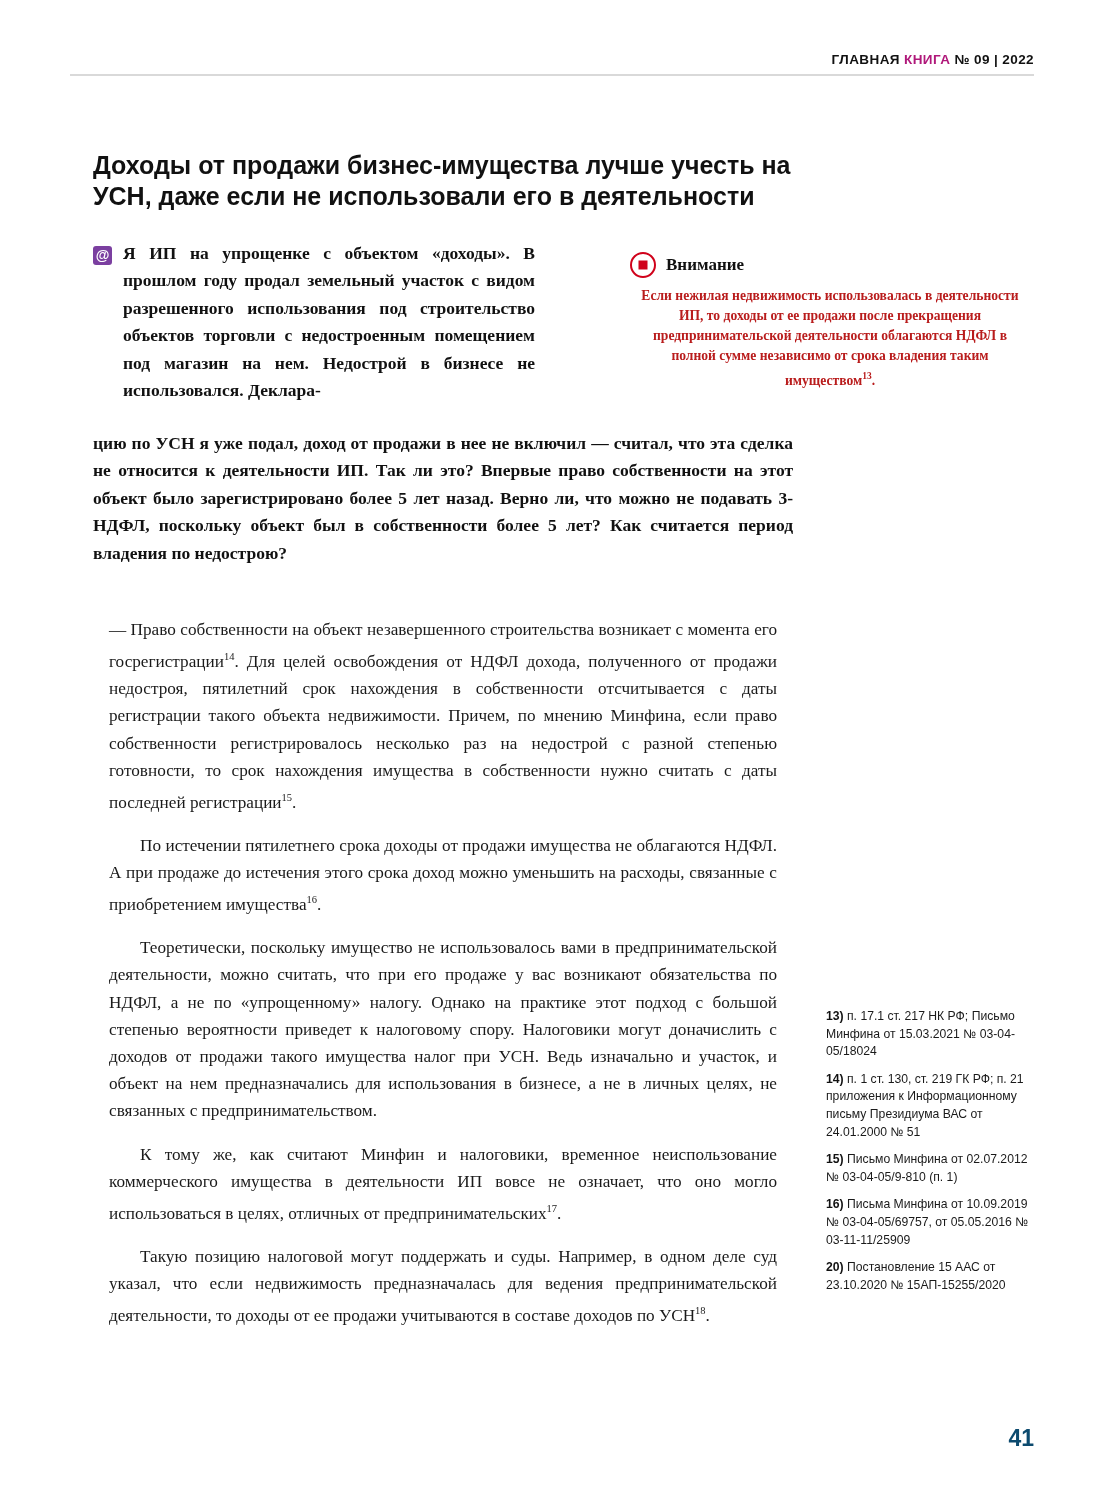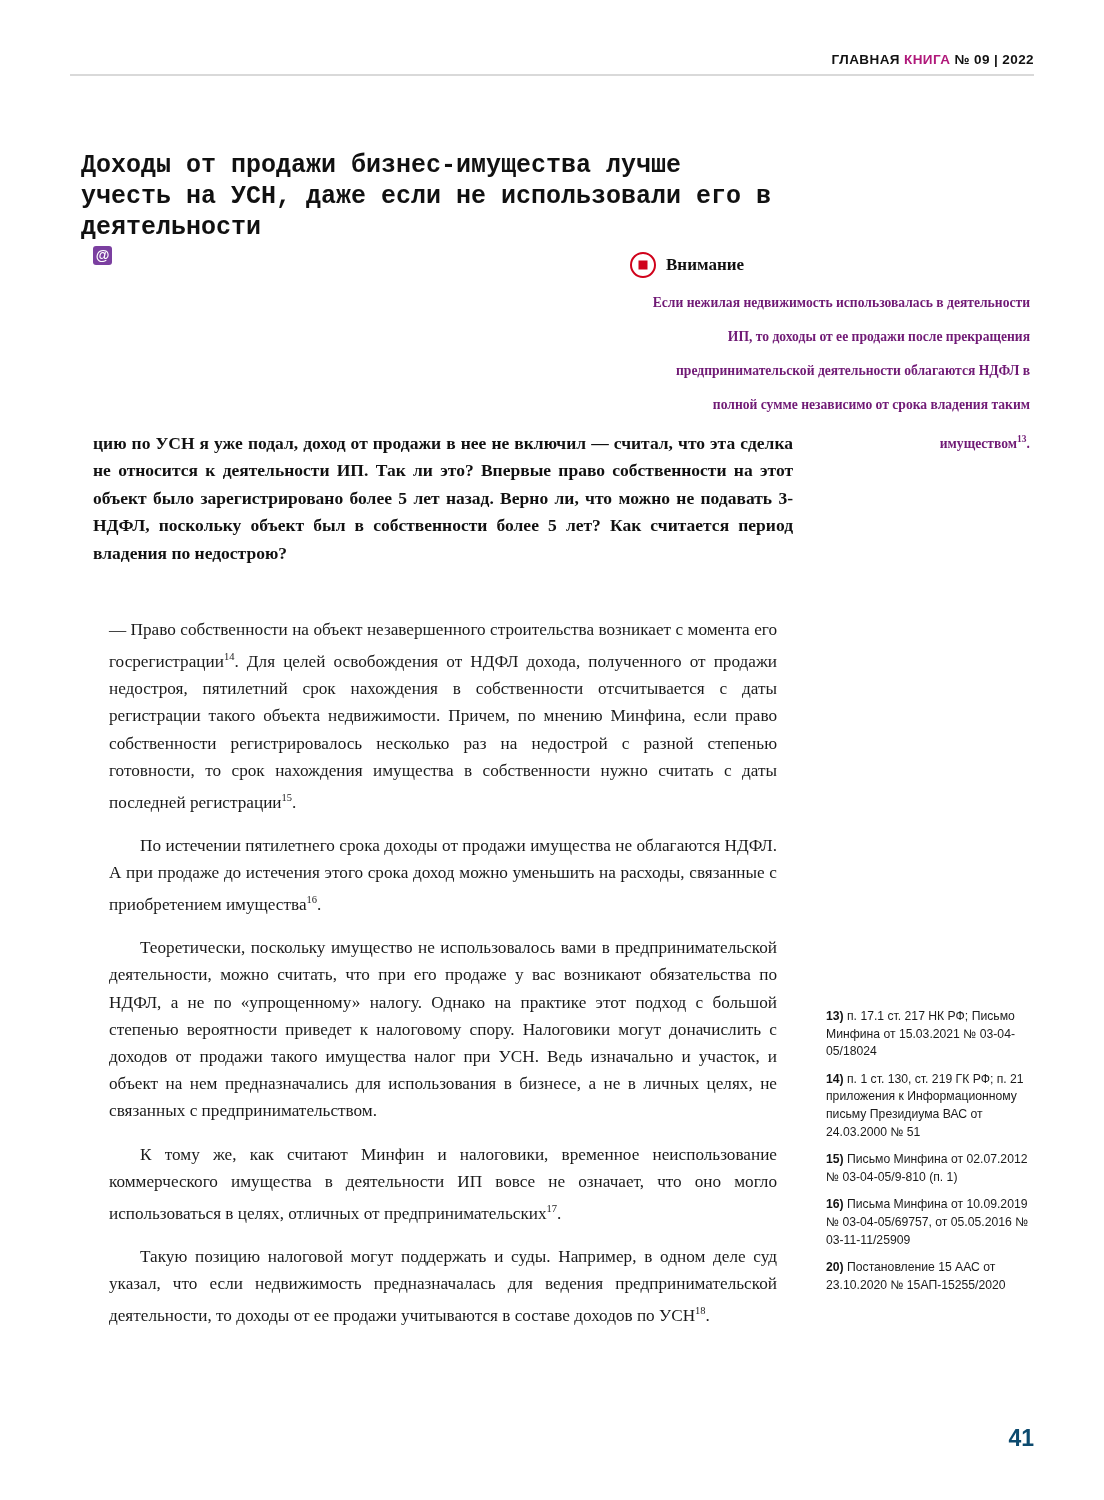--- a/index.html
+++ b/index.html
@@ -45,23 +45,23 @@
     left: 70px;
     right: 70px;
     height: 2px;
     background: #d9d9d9;
   }
 
   
   .article-title {
     position: absolute;
     top: 133px;
-    left: 81px;
+    left: 93px;
     width: 700px;
-    font-family: Liberation Mono, monospace;
+    font-family: Liberation Sans, sans-serif;
     font-weight: bold;
     font-size: 25px;
     line-height: 31px;
     color: #111111;
   }
 
   
   .q-icon {
     position: absolute;
     top: 246px;
@@ -136,23 +136,23 @@
   .attn-title {
     font-family: "Liberation Serif", serif;
     font-weight: bold;
     font-size: 17px;
     color: #111111;
   }
   .attn-body {
     font-family: "Liberation Serif", serif;
     font-weight: bold;
     font-size: 13.6px;
-    line-height: 34px;
-    color: #701a75;
-    text-align: right;
+    line-height: 20px;
+    color: #b91c1c;
+    text-align: center;
   }
   .attn-body sup { font-size: 9.5px; }
 
   
   .answer {
     position: absolute;
     top: 600px;
     left: 93px;
     width: 700px;
     font-size: 17.2px;
@@ -197,20 +197,21 @@
   <div class="header">
     <span class="brand-main">ГЛАВНАЯ</span>
     <span class="brand-accent">КНИГА</span>
     <span class="issue">№ 09 | 2022</span>
   </div>
   <div class="header-rule"></div>
 
   <h1 class="article-title">Доходы от продажи бизнес-имущества лучше учесть на УСН, даже если не использовали его в деятельности</h1>
 
   <div class="q-icon">@</div>
+  <div class="question-narrow">Я ИП на упрощенке с объектом «доходы». В прошлом году продал земельный участок с видом разрешенного использования под строительство объектов торговли с недостроенным помещением под магазин на нем. Недострой в бизнесе не использовался. Деклара-</div>
   <div class="question-wide">цию по УСН я уже подал, доход от продажи в нее не включил — считал, что эта сделка не относится к деятельности ИП. Так ли это? Впервые право собственности на этот объект было зарегистрировано более 5 лет назад. Верно ли, что можно не подавать 3-НДФЛ, поскольку объект был в собственности более 5 лет? Как считается период владения по недострою?</div>
 
   <div class="attn">
     <div class="attn-head">
       <span class="attn-icon"></span>
       <span class="attn-title">Внимание</span>
     </div>
     <div class="attn-body">
       <span>Если нежилая недвижимость использовалась в деятельности ИП, то доходы от ее продажи после прекращения предпринимательской деятельности облагаются НДФЛ в полной сумме независимо от срока владения таким имуществом</span><sup>13</sup><span>.</span>
     </div>
@@ -224,21 +225,21 @@
     <p class="indent">Такую позицию налоговой могут поддержать и суды. Например, в одном деле суд указал, что если недвижимость предназначалась для ведения предпринимательской деятельности, то доходы от ее продажи учитываются в составе доходов по УСН<sup>18</sup>.</p>
   </div>
 
   <div class="notes">
     <div class="note">
       <b>13)</b>
       <span>п. 17.1 ст. 217 НК РФ; Письмо Минфина от 15.03.2021 № 03-04-05/18024</span>
     </div>
     <div class="note">
       <b>14)</b>
-      <span>п. 1 ст. 130, ст. 219 ГК РФ; п. 21 приложения к Информационному письму Президиума ВАС от 24.03.2000 № 51</span>
+      <span>п. 1 ст. 130, ст. 219 ГК РФ; п. 21 приложения к Информационному письму Президиума ВАС от 24.01.2000 № 51</span>
     </div>
     <div class="note">
       <b>15)</b>
       <span>Письмо Минфина от 02.07.2012 № 03-04-05/9-810 (п. 1)</span>
     </div>
     <div class="note">
       <b>16)</b>
       <span>Письма Минфина от 10.09.2019 № 03-04-05/69757, от 05.05.2016 № 03-11-11/25909</span>
     </div>
     <div class="note">

